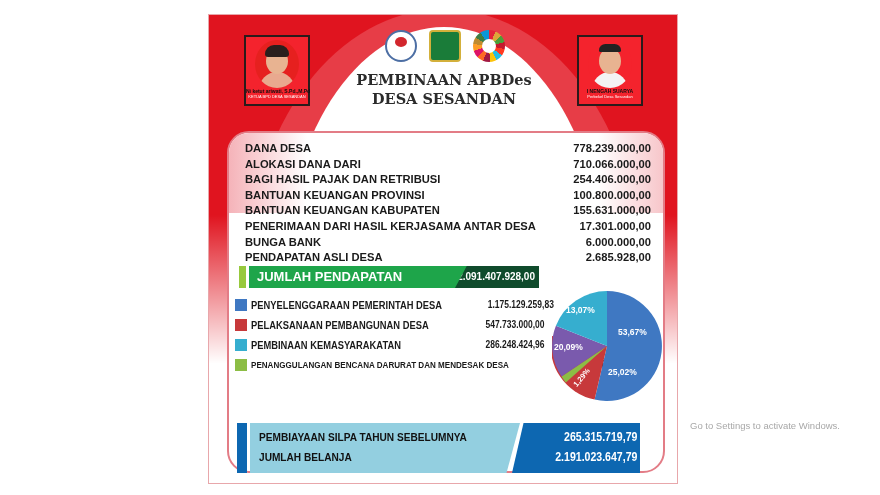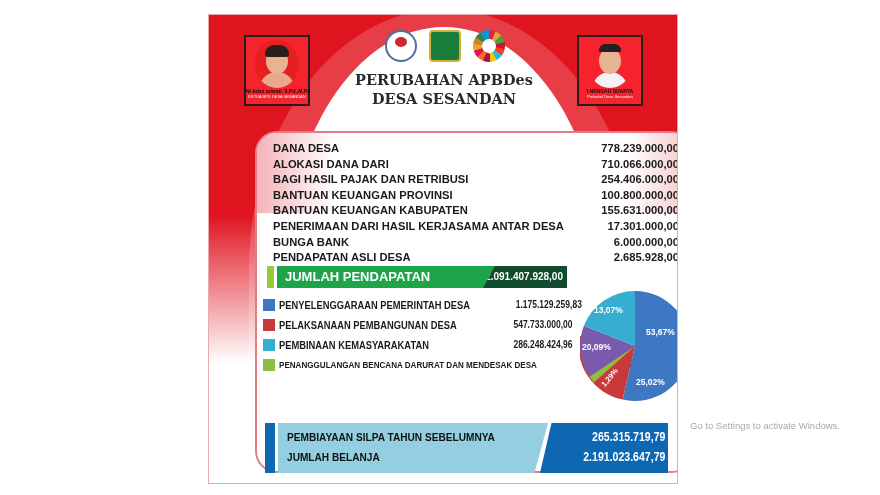--- a/index.html
+++ b/index.html
@@ -19,21 +19,21 @@
   .photo .name{font-size:5px;font-weight:bold;color:#111;line-height:6px;white-space:nowrap;}
   .photo .role{font-size:4px;color:#fff;line-height:5px;white-space:nowrap;}
   .logos{position:absolute;left:176px;top:15px;width:120px;height:32px;display:flex;justify-content:space-between;}
   .logo{width:32px;height:32px;border-radius:50%;box-sizing:border-box;}
   .logo.a{border:2px solid #4d6fa4;background:#fff;position:relative;}
   .logo.a::after{content:"";position:absolute;left:8px;top:5px;width:12px;height:10px;border-radius:50%;background:#d2262d;}
   .logo.b{border-radius:4px;background:#1a7c39;border:2px solid #d3b03b;}
   .logo.c{background:conic-gradient(#e5243b 0 7%,#dda63a 7% 14%,#4c9f38 14% 21%,#c5192d 21% 28%,#ff3a21 28% 35%,#26bde2 35% 42%,#fcc30b 42% 49%,#a21942 49% 56%,#fd6925 56% 63%,#dd1367 63% 70%,#fd9d24 70% 77%,#bf8b2e 77% 84%,#3f7e44 84% 91%,#0a97d9 91% 100%);position:relative;}
   .logo.c::after{content:"";position:absolute;left:9px;top:9px;width:14px;height:14px;border-radius:50%;background:#fff;}
   .title{position:absolute;left:100px;top:55px;width:270px;text-align:center;font-family:"DejaVu Serif",serif;font-weight:bold;color:#2b2b2b;font-size:14.5px;line-height:19px;}
-  .panel{position:absolute;left:18px;top:116px;width:438px;height:342px;background:#fff;border:2px solid #e37c86;border-radius:22px;box-sizing:border-box;margin-left:28px;}
+  .panel{position:absolute;left:18px;top:116px;width:438px;height:342px;background:#fff;border:2px solid #e37c86;border-radius:22px;box-sizing:border-box;}
   .pan-top{position:absolute;left:0;top:0;width:434px;height:80px;border-radius:20px 20px 0 0;background:linear-gradient(90deg,#f5b3b9 0,#ffffff 18%,#ffffff 85%,#f7c6ca 100%);}
   .rev{position:absolute;left:16px;top:8px;width:406px;}
   .rev .row{display:flex;justify-content:space-between;font-weight:bold;font-size:11.2px;line-height:15.6px;color:#1a1a1a;}
   .total{position:absolute;left:10px;top:133px;width:300px;height:22px;}
   .total .g1{position:absolute;left:0;top:0;width:7px;height:22px;background:#97c93d;}
   .total .g2{position:absolute;left:10px;top:0;width:225px;height:22px;background:#1ea54a;color:#fff;font-weight:bold;font-size:13px;line-height:22px;padding-left:8px;box-sizing:border-box;clip-path:polygon(0 0,100% 0,93% 100%,0 100%);}
   .total .g3{position:absolute;left:216px;top:0;width:84px;height:22px;background:#0f4b2c;color:#fff;font-weight:bold;font-size:10px;line-height:22px;text-align:right;padding-right:4px;box-sizing:border-box;clip-path:polygon(14% 0,100% 0,100% 100%,0 100%);}
   .legend{position:absolute;left:6px;top:166px;width:310px;}
   .legend .row{display:flex;align-items:flex-start;height:20px;font-weight:bold;color:#1a1a1a;}
   .legend .sw{width:12px;height:12px;margin-right:4px;flex:none;}
@@ -81,21 +81,21 @@
     <div class="circ" style="background:#f4232d;">
       <div class="body w"></div>
       <div class="face"></div>
       <div class="cap"></div>
     </div>
     <div class="name">I NENGAH SUARYA</div>
     <div class="role">Perbekel Desa Sesandan</div>
   </div>
 
   <div class="title">
-    <div>PERUBAHAN APBDes</div>
+    <div>PEMBINAAN APBDes</div>
     <div>DESA SESANDAN</div>
   </div>
 
   <div class="panel">
     <div class="pan-top"></div>
 
     <div class="rev">
       <div class="row">
           <span>DANA DESA</span>
           <span>778.239.000,00</span>
@@ -162,21 +162,21 @@
     <div class="pie">
       <svg viewBox="0 0 110 110">
 
         <path d="M55 55 L55 0 A55 55 0 1 1 42.6 108.6 Z" fill="#3f78c2"></path>
         <path d="M55 55 L42.6 108.6 A55 55 0 0 1 -0.5 45 Z" fill="#c7393b" transform="rotate(0)"></path>
         <path d="M55 55 L13.8 91.4 A55 55 0 0 1 9.5 85.5 Z" fill="#8cbd45"></path>
         <path d="M55 55 L9.5 85.5 A55 55 0 0 1 3.9 34.8 Z" fill="#7a5aad"></path>
         <path d="M55 55 L3.9 34.8 A55 55 0 0 1 55 0 Z" fill="#36aecf"></path>
       </svg>
       <span class="plabel" style="left:66px;top:36px;">53,67%</span>
-      <span class="plabel" style="left:56px;top:86px;">25,02%</span>
+      <span class="plabel" style="left:56px;top:76px;">25,02%</span>
       <span class="plabel" style="left:14px;top:14px;">13,07%</span>
       <span class="plabel" style="left:2px;top:51px;">20,09%</span>
       <span class="plabel" style="left:19px;top:82px;transform:rotate(-50deg);font-size:7.5px;">1,29%</span>
     </div>
 
     <div class="fin">
       <div class="b1"></div>
       <div class="b2"></div>
       <div class="b3"></div>
       <div class="lbl" style="top:8px;">PEMBIAYAAN SILPA TAHUN SEBELUMNYA</div>

